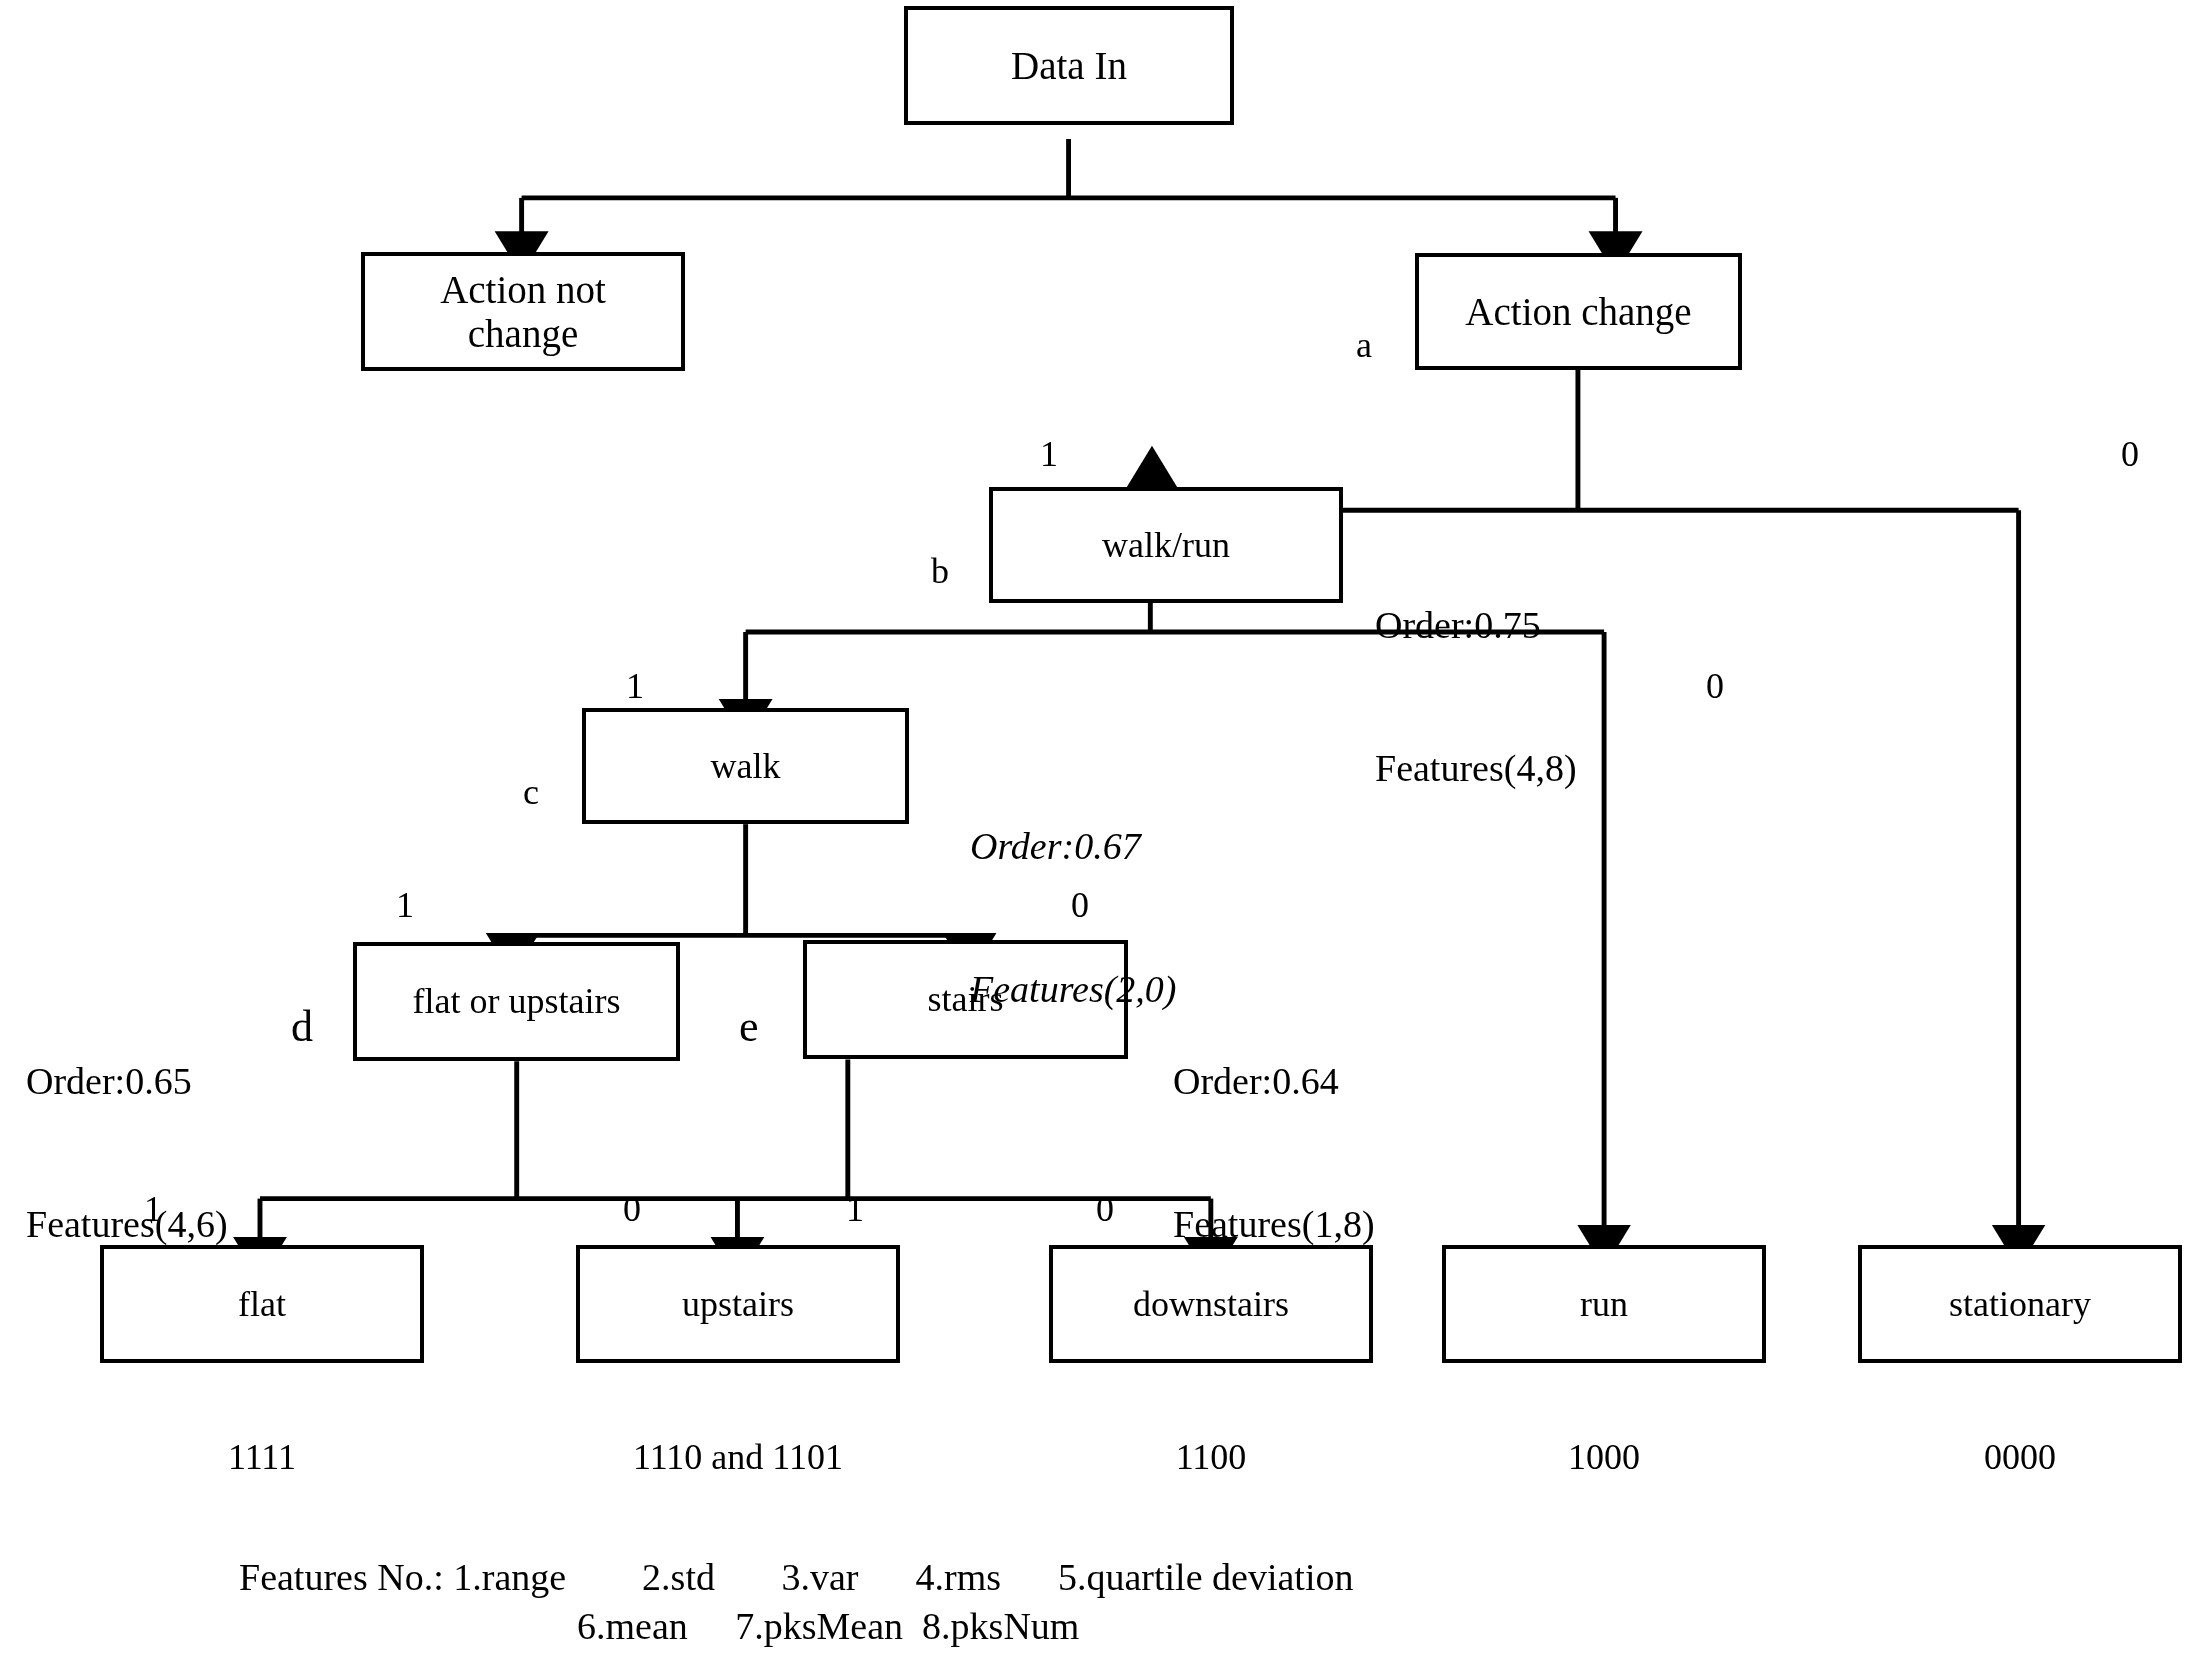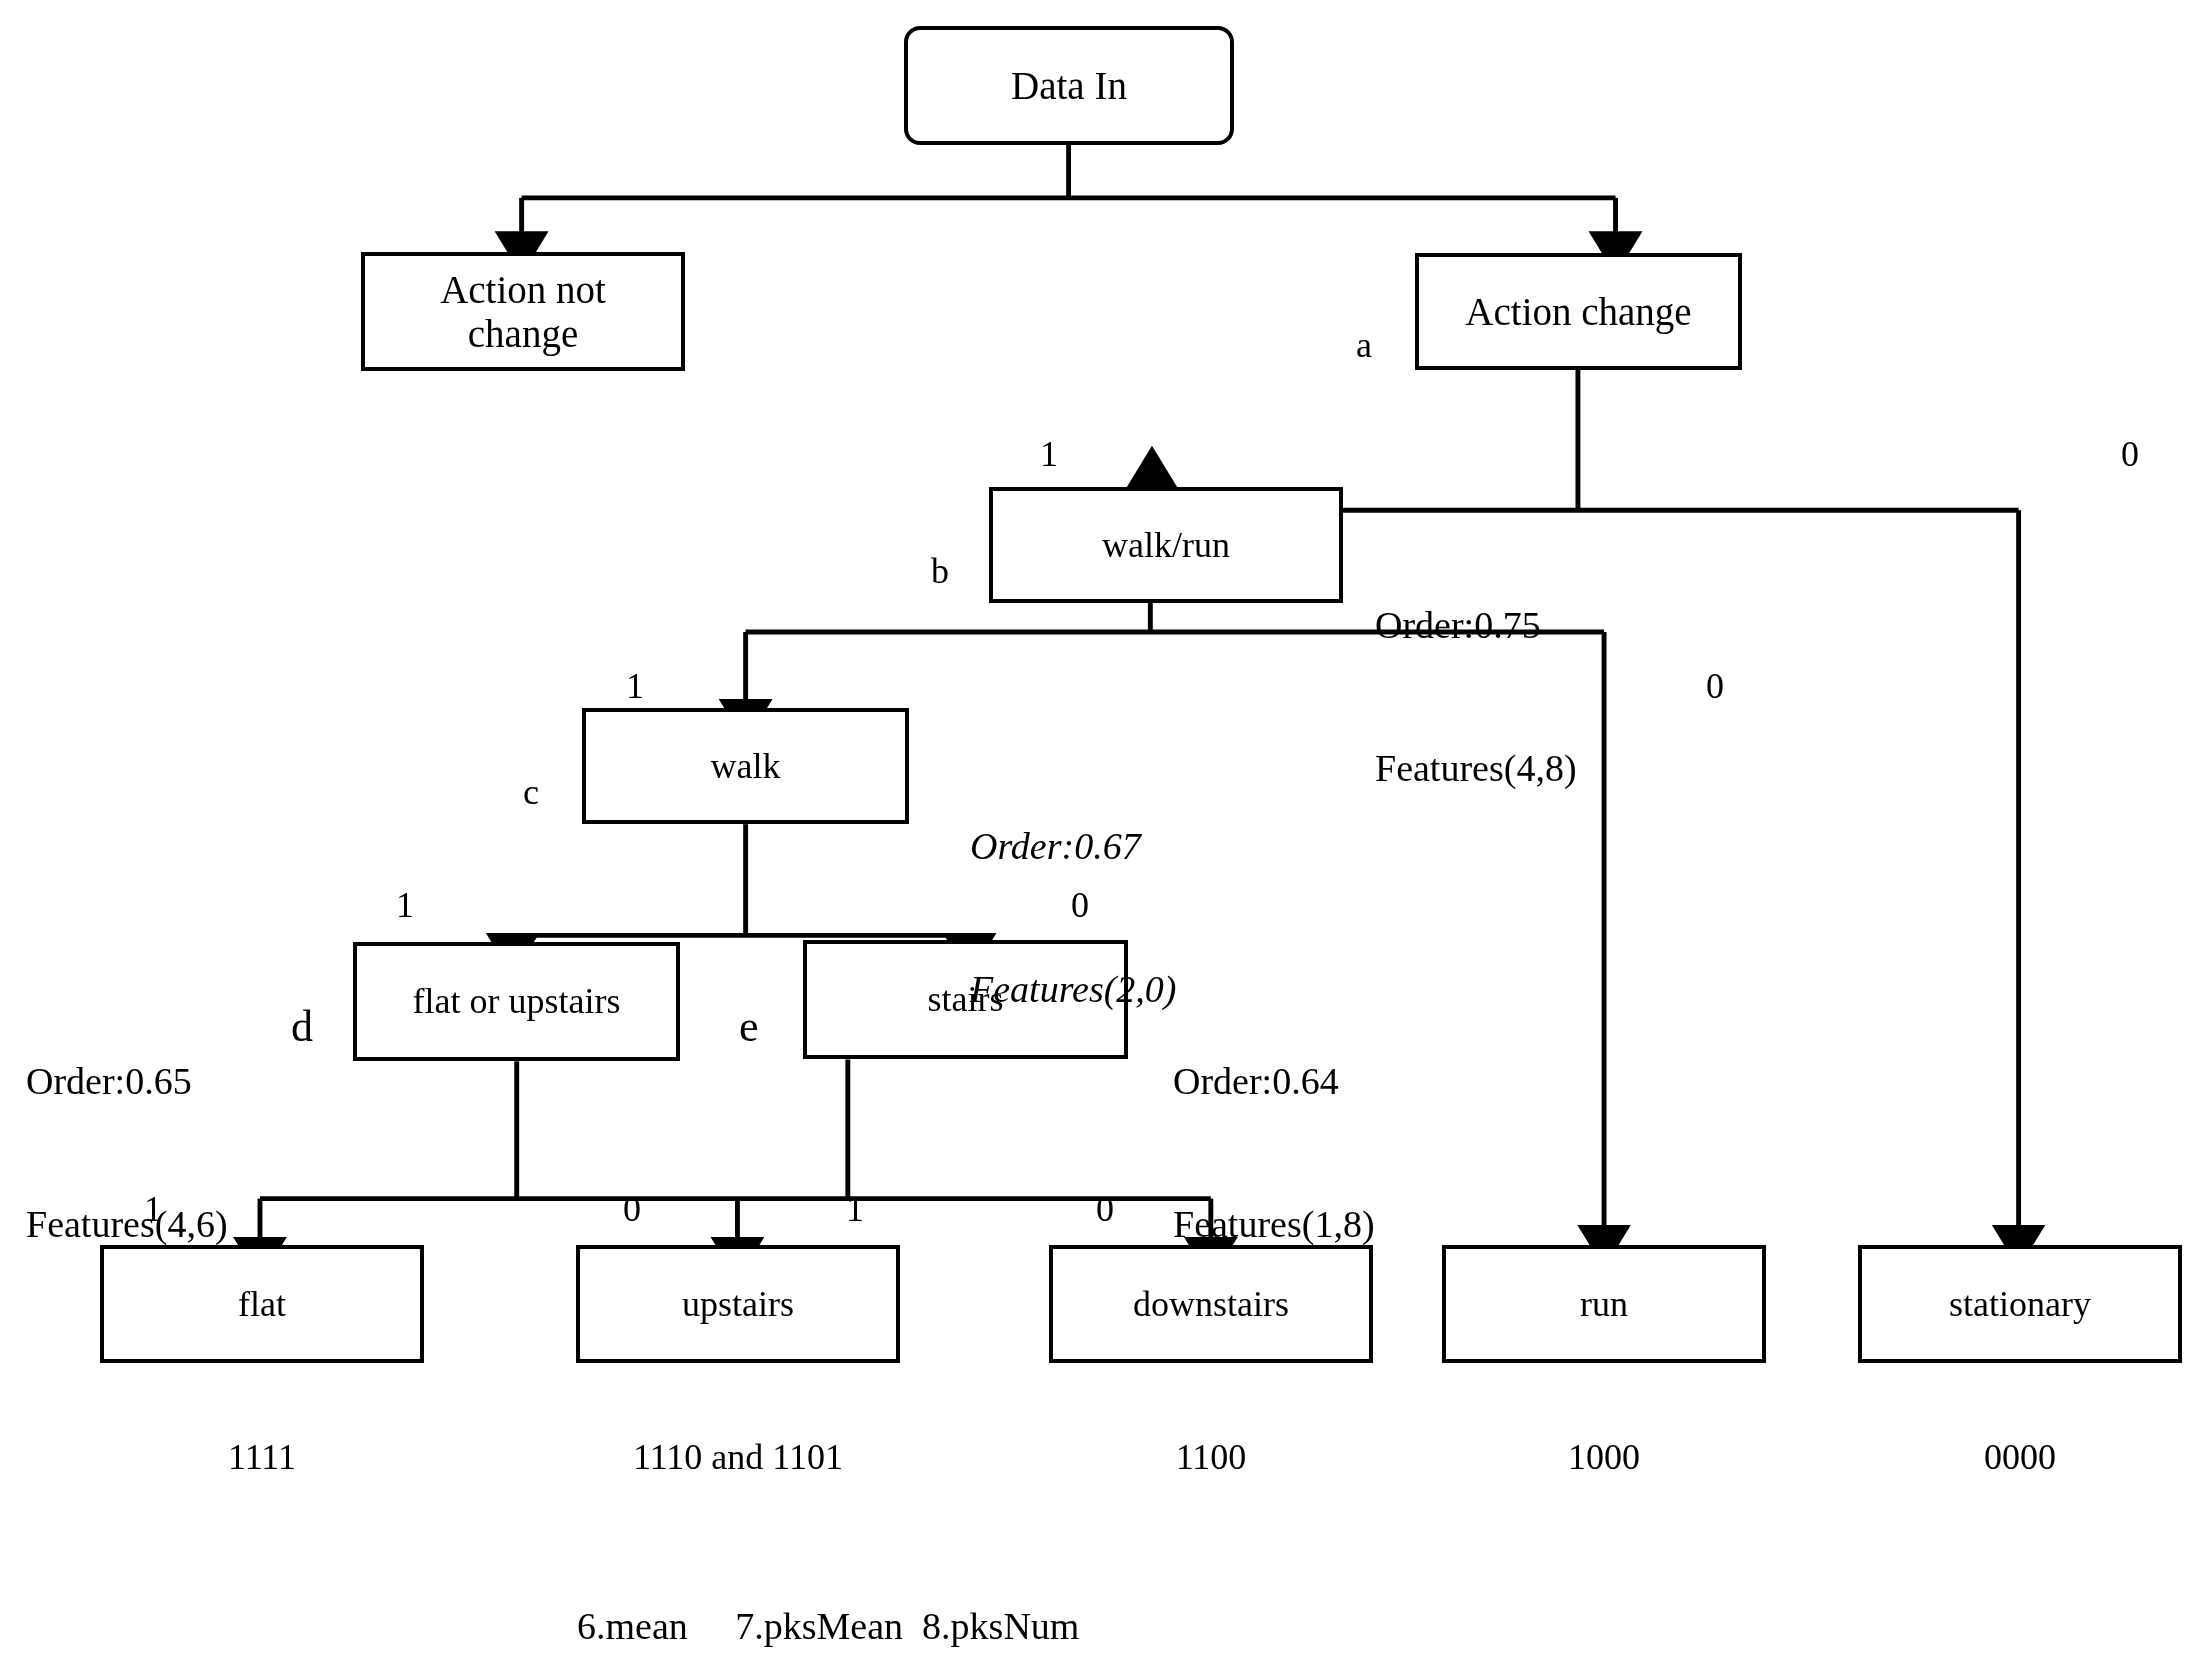--- a/index.html
+++ b/index.html
@@ -64,21 +64,21 @@
 
       <path d="M632,1298 L632,1466"></path>
       <path d="M1037,1296 L1037,1466"></path>
       <path d="M318,1466 L1481,1466"></path>
       <path d="M318,1466 L318,1520" marker-end="url(#ah)"></path>
       <path d="M902,1466 L902,1520" marker-end="url(#ah)"></path>
       <path d="M1481,1466 L1481,1520" marker-end="url(#ah)"></path>
     </g>
   </svg>
 
-  <div class="node n-title" style="left:904px;top:26px;width:330px;height:119px;border-radius:16px;">
+  <div class="node n-title" style="left:904px;top:6px;width:330px;height:119px;">
     <span>Data In</span>
   </div>
 
   <div class="node n-title" style="left:361px;top:252px;width:324px;height:119px;">
     <span style="white-space:pre-line;">Action not
 change</span>
   </div>
 
   <div class="node n-title" style="left:1415px;top:253px;width:327px;height:117px;">
     <span>Action change</span>
@@ -159,16 +159,17 @@
     <div>Order:0.64</div>
     <div>Features(1,8)</div>
   </div>
 
   <div class="lbl lbl-code" style="left:100px;top:1435px;width:324px;text-align:center;">1111</div>
   <div class="lbl lbl-code" style="left:576px;top:1435px;width:324px;text-align:center;">1110 and 1101</div>
   <div class="lbl lbl-code" style="left:1049px;top:1435px;width:324px;text-align:center;">1100</div>
   <div class="lbl lbl-code" style="left:1442px;top:1435px;width:324px;text-align:center;">1000</div>
   <div class="lbl lbl-code" style="left:1858px;top:1435px;width:324px;text-align:center;">0000</div>
 
+  <div class="lbl lbl-feat" style="left:239px;top:1554px;">Features No.: 1.range        2.std       3.var      4.rms      5.quartile deviation</div>
   <div class="lbl lbl-feat" style="left:577px;top:1603px;">6.mean     7.pksMean  8.pksNum</div>
 
 </div>
 
 
 </body></html>

